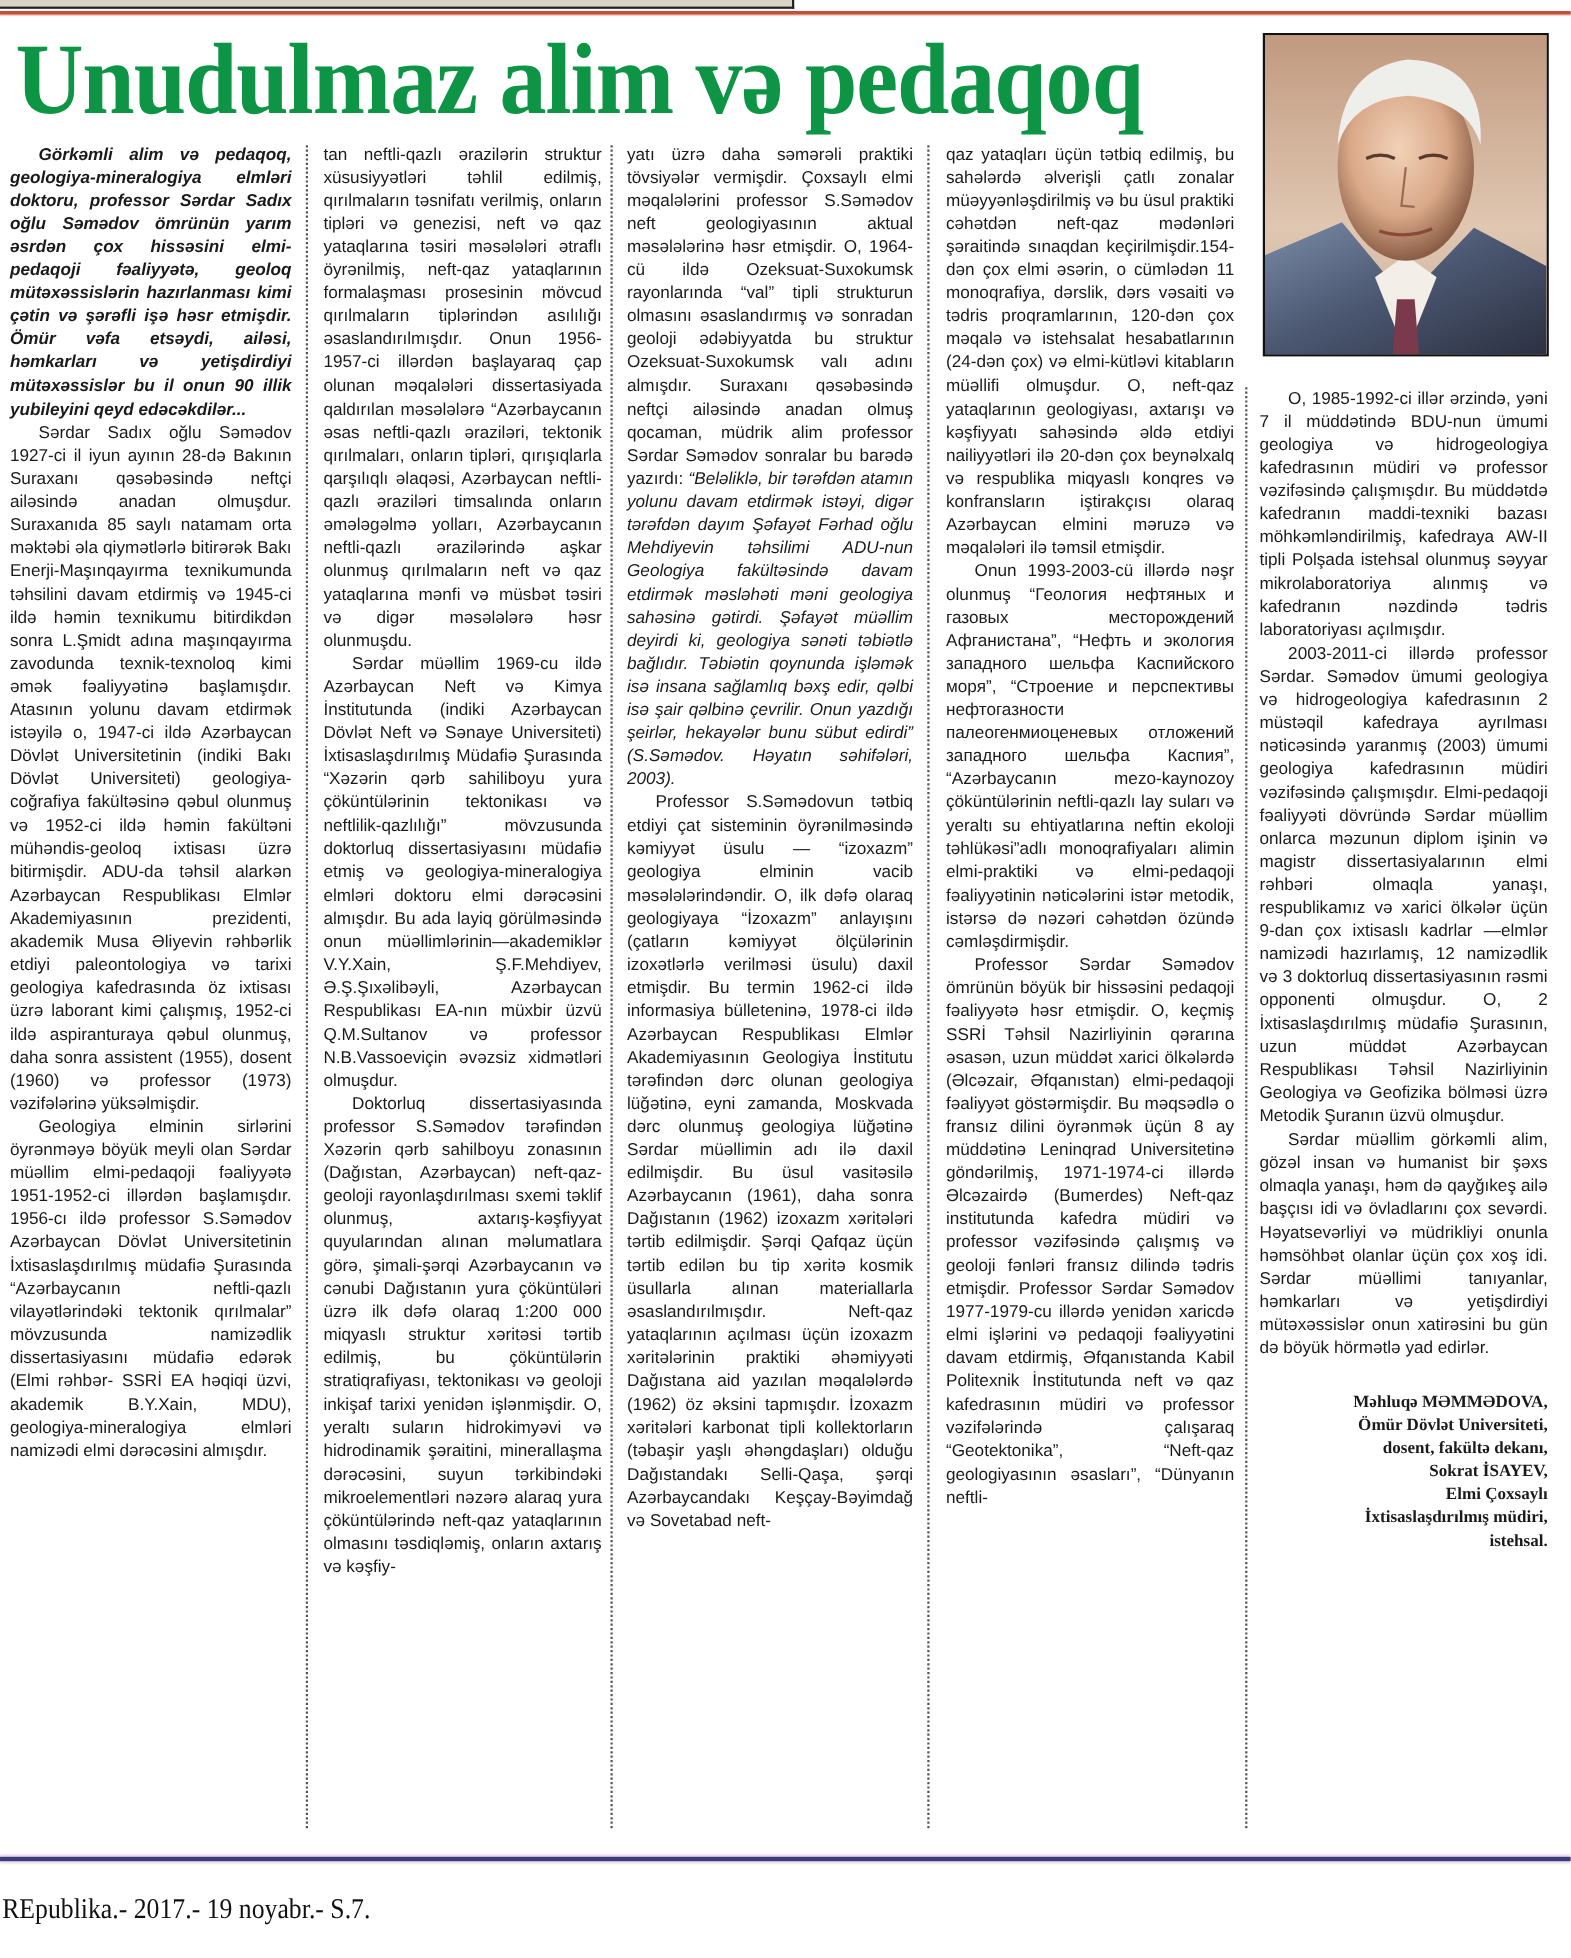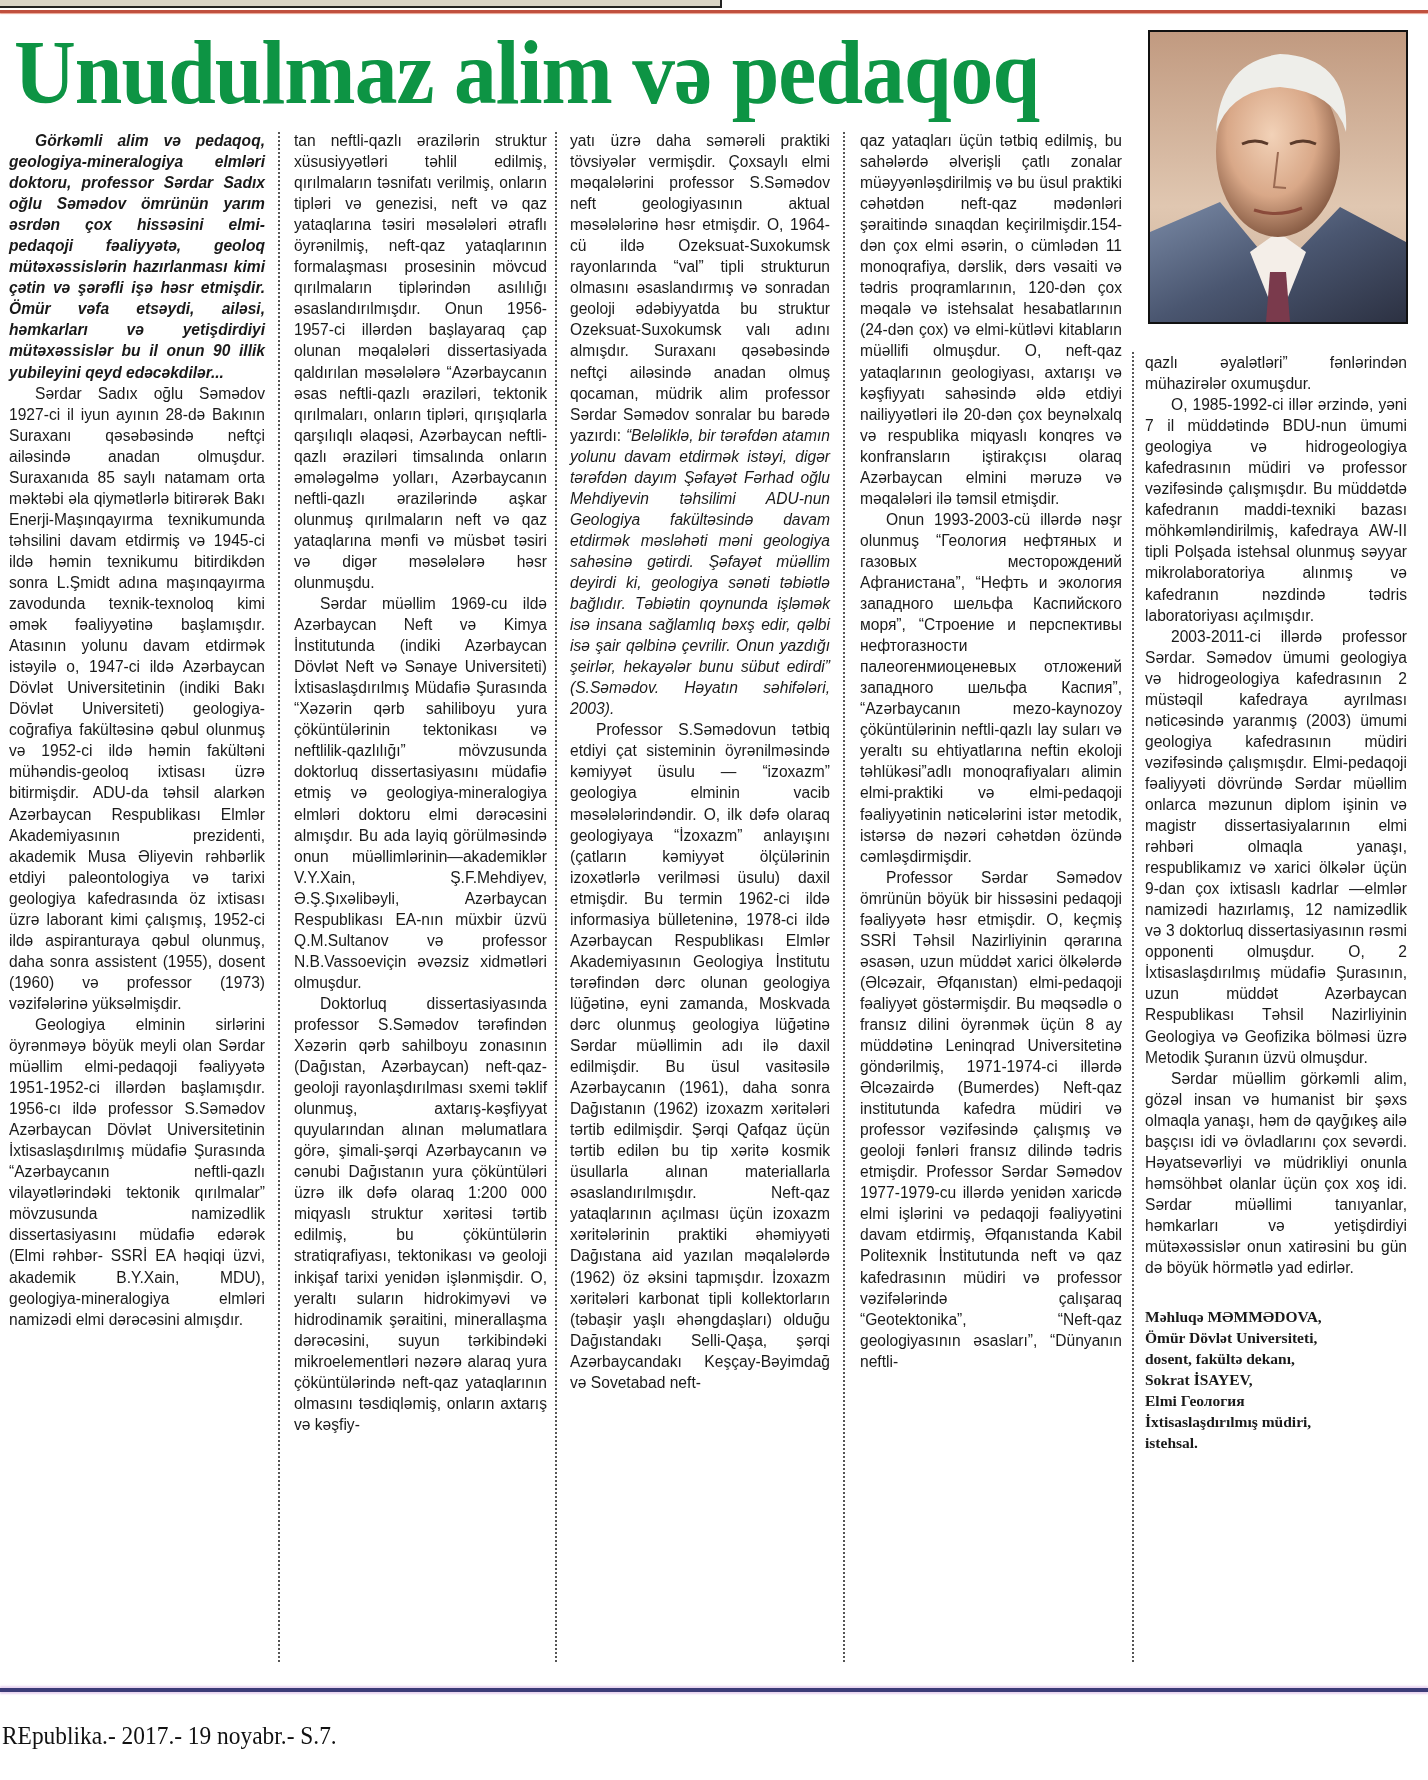--- a/index.html
+++ b/index.html
@@ -52,21 +52,21 @@
   .c2 { left: 294px; top: 130px; width: 253px; }
   .c3 { left: 570px; top: 130px; width: 260px; }
   .c4 { left: 860px; top: 130px; width: 262px; }
   .c5 { left: 1145px; top: 352px; width: 262px; }
 
   .divider {
     position: absolute; top: 132px; width: 0; height: 1530px;
     border-left: 2px dotted #555;
   }
   .signature {
-    margin-top: 28px; 
+    margin-top: 28px; text-align: right;
     font-family: "Liberation Serif", serif;
     font-weight: bold; font-size: 15.5px; line-height: 21px;
   }
   .signature div { text-indent: 0; }
 
   .bottom-rule {
     position: absolute; left: 0; top: 1688px; width: 1428px; height: 4px;
     background: #3c3c78;
     box-shadow: 0 -2px 2px #e8d4f0, 0 2px 2px #e8d4f0;
   }
@@ -140,29 +140,28 @@
   <p>Professor S.Səmədovun tətbiq etdiyi çat sisteminin öyrənilməsində kəmiyyət üsulu — “izoxazm” geologiya elminin vacib məsələlərindəndir. O, ilk dəfə olaraq geologiyaya “İzoxazm” anlayışını (çatların kəmiyyət ölçülərinin izoxətlərlə verilməsi üsulu) daxil etmişdir. Bu termin 1962-ci ildə informasiya bülleteninə, 1978-ci ildə Azərbaycan Respublikası Elmlər Akademiyasının Geologiya İnstitutu tərəfindən dərc olunan geologiya lüğətinə, eyni zamanda, Moskvada dərc olunmuş geologiya lüğətinə Sərdar müəllimin adı ilə daxil edilmişdir. Bu üsul vasitəsilə Azərbaycanın (1961), daha sonra Dağıstanın (1962) izoxazm xəritələri tərtib edilmişdir. Şərqi Qafqaz üçün tərtib edilən bu tip xəritə kosmik üsullarla alınan materiallarla əsaslandırılmışdır. Neft-qaz yataqlarının açılması üçün izoxazm xəritələrinin praktiki əhəmiyyəti Dağıstana aid yazılan məqalələrdə (1962) öz əksini tapmışdır. İzoxazm xəritələri karbonat tipli kollektorların (təbaşir yaşlı əhəngdaşları) olduğu Dağıstandakı Selli-Qaşa, şərqi Azərbaycandakı Keşçay-Bəyimdağ və Sovetabad neft-</p>
 </div>
 
 <div class="col c4">
   <p class="noindent">qaz yataqları üçün tətbiq edilmiş, bu sahələrdə əlverişli çatlı zonalar müəyyənləşdirilmiş və bu üsul praktiki cəhətdən neft-qaz mədənləri şəraitində sınaqdan keçirilmişdir.154-dən çox elmi əsərin, o cümlədən 11 monoqrafiya, dərslik, dərs vəsaiti və tədris proqramlarının, 120-dən çox məqalə və istehsalat hesabatlarının (24-dən çox) və elmi-kütləvi kitabların müəllifi olmuşdur. O, neft-qaz yataqlarının geologiyası, axtarışı və kəşfiyyatı sahəsində əldə etdiyi nailiyyətləri ilə 20-dən çox beynəlxalq və respublika miqyaslı konqres və konfransların iştirakçısı olaraq Azərbaycan elmini məruzə və məqalələri ilə təmsil etmişdir.</p>
   <p>Onun 1993-2003-cü illərdə nəşr olunmuş “Геология нефтяных и газовых месторождений Афганистана”, “Нефть и экология западного шельфа Каспийского моря”, “Строение и перспективы нефтогазности палеогенмиоценевых отложений западного шельфа Каспия”, “Azərbaycanın mezo-kaynozoy çöküntülərinin neftli-qazlı lay suları və yeraltı su ehtiyatlarına neftin ekoloji təhlükəsi”adlı monoqrafiyaları alimin elmi-praktiki və elmi-pedaqoji fəaliyyətinin nəticələrini istər metodik, istərsə də nəzəri cəhətdən özündə cəmləşdirmişdir.</p>
   <p>Professor Sərdar Səmədov ömrünün böyük bir hissəsini pedaqoji fəaliyyətə həsr etmişdir. O, keçmiş SSRİ Təhsil Nazirliyinin qərarına əsasən, uzun müddət xarici ölkələrdə (Əlcəzair, Əfqanıstan) elmi-pedaqoji fəaliyyət göstərmişdir. Bu məqsədlə o fransız dilini öyrənmək üçün 8 ay müddətinə Leninqrad Universitetinə göndərilmiş, 1971-1974-ci illərdə Əlcəzairdə (Bumerdes) Neft-qaz institutunda kafedra müdiri və professor vəzifəsində çalışmış və geoloji fənləri fransız dilində tədris etmişdir. Professor Sərdar Səmədov 1977-1979-cu illərdə yenidən xaricdə elmi işlərini və pedaqoji fəaliyyətini davam etdirmiş, Əfqanıstanda Kabil Politexnik İnstitutunda neft və qaz kafedrasının müdiri və professor vəzifələrində çalışaraq “Geotektonika”, “Neft-qaz geologiyasının əsasları”, “Dünyanın neftli-</p>
 </div>
 
 <div class="col c5">
-  <p class="noindent">qazlı əyalətləri” fənlərindən mühazirələr oxumuşdur.</p>
   <p>O, 1985-1992-ci illər ərzində, yəni 7 il müddətində BDU-nun ümumi geologiya və hidrogeologiya kafedrasının müdiri və professor vəzifəsində çalışmışdır. Bu müddətdə kafedranın maddi-texniki bazası möhkəmləndirilmiş, kafedraya AW-II tipli Polşada istehsal olunmuş səyyar mikrolaboratoriya alınmış və kafedranın nəzdində tədris laboratoriyası açılmışdır.</p>
   <p>2003-2011-ci illərdə professor Sərdar. Səmədov ümumi geologiya və hidrogeologiya kafedrasının 2 müstəqil kafedraya ayrılması nəticəsində yaranmış (2003) ümumi geologiya kafedrasının müdiri vəzifəsində çalışmışdır. Elmi-pedaqoji fəaliyyəti dövründə Sərdar müəllim onlarca məzunun diplom işinin və magistr dissertasiyalarının elmi rəhbəri olmaqla yanaşı, respublikamız və xarici ölkələr üçün 9-dan çox ixtisaslı kadrlar —elmlər namizədi hazırlamış, 12 namizədlik və 3 doktorluq dissertasiyasının rəsmi opponenti olmuşdur. O, 2 İxtisaslaşdırılmış müdafiə Şurasının, uzun müddət Azərbaycan Respublikası Təhsil Nazirliyinin Geologiya və Geofizika bölməsi üzrə Metodik Şuranın üzvü olmuşdur.</p>
   <p>Sərdar müəllim görkəmli alim, gözəl insan və humanist bir şəxs olmaqla yanaşı, həm də qayğıkeş ailə başçısı idi və övladlarını çox sevərdi. Həyatsevərliyi və müdrikliyi onunla həmsöhbət olanlar üçün çox xoş idi. Sərdar müəllimi tanıyanlar, həmkarları və yetişdirdiyi mütəxəssislər onun xatirəsini bu gün də böyük hörmətlə yad edirlər.</p>
   <div class="signature">
     <div>Məhluqə MƏMMƏDOVA,</div>
     <div>Ömür Dövlət Universiteti,</div>
     <div>dosent, fakültə dekanı,</div>
     <div>Sokrat İSAYEV,</div>
-    <div>Elmi Геология</div>
+    <div>Elmi Çoxsaylı</div>
     <div>İxtisaslaşdırılmış müdiri,</div>
     <div>istehsal.</div>
   </div>
 </div>
 
 <div class="bottom-rule"></div>
 <div class="citation">REpublika.- 2017.- 19 noyabr.- S.7.</div>
 
 </body></html>

